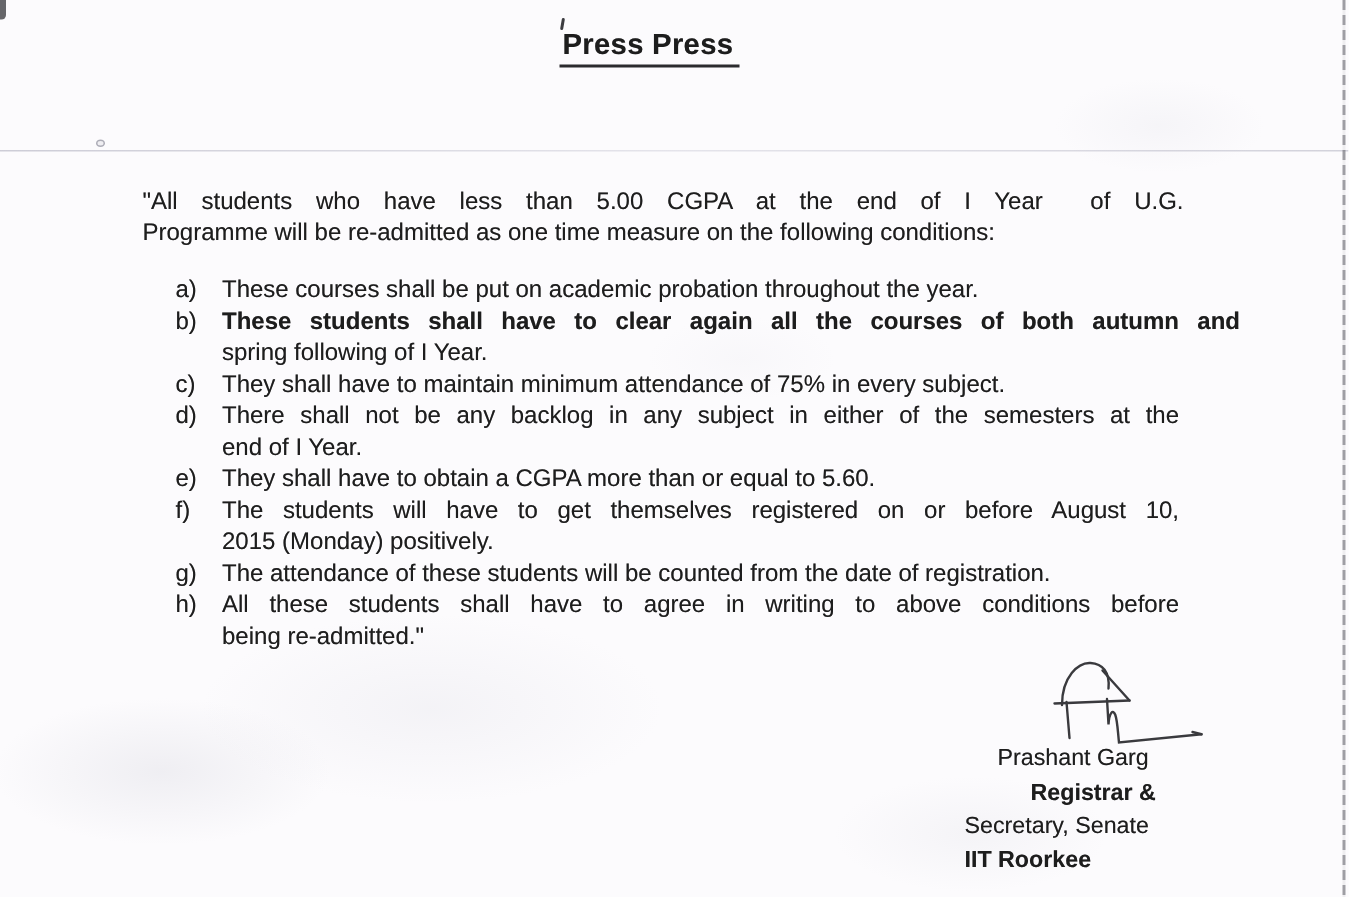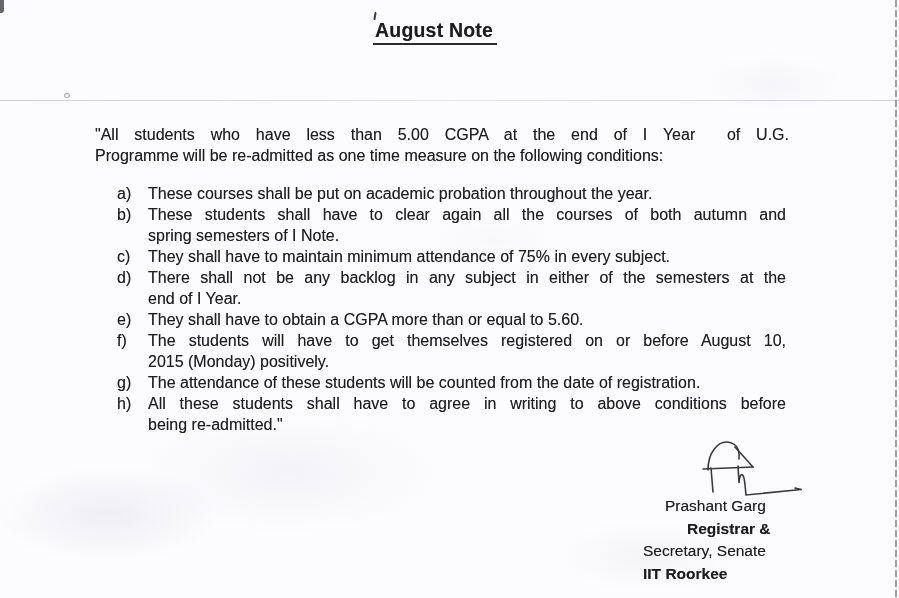--- a/index.html
+++ b/index.html
@@ -86,41 +86,41 @@
 
 <div class="page">
 
   <div class="corner-mark"></div>
   <div class="scan-hline"></div>
   <div class="speck"></div>
   <div class="edge-line"></div>
   <div class="title-tick"></div>
 
   <div class="title">
-    <span>August Note</span>
+    <span>Press Press</span>
   </div>
 
 
   <div class="intro">
       <div class="tline just"><span class="ltext" style="word-spacing: 11.4082px;">"All students who have less than 5.00 CGPA at the end of I Year  of U.G.</span></div>
       <div class="tline"><span class="ltext">Programme will be re-admitted as one time measure on the following conditions:</span></div>
     </div>
 
   <div class="conds">
       <div class="cond">
         <span class="cond-label">a)</span>
         <div class="cond-body">
           <div class="tline"><span class="ltext">These courses shall be put on academic probation throughout the year.</span></div>
         </div>
       </div>
       <div class="cond">
         <span class="cond-label">b)</span>
         <div class="cond-body">
-          <div class="tline just"><span class="ltext" style="word-spacing: 7.81971px;">These students shall have to clear again all the courses of both autumn and</span></div>
-          <div class="tline"><span class="ltext">spring semesters of I Note.</span></div>
+          <div class="tline just"><span class="ltext" style="word-spacing: 7.81971px; font-weight: bold;">These students shall have to clear again all the courses of both autumn and</span></div>
+          <div class="tline"><span class="ltext">spring following of I Year.</span></div>
         </div>
       </div>
       <div class="cond">
         <span class="cond-label">c)</span>
         <div class="cond-body">
           <div class="tline"><span class="ltext">They shall have to maintain minimum attendance of 75% in every subject.</span></div>
         </div>
       </div>
       <div class="cond">
         <span class="cond-label">d)</span>

